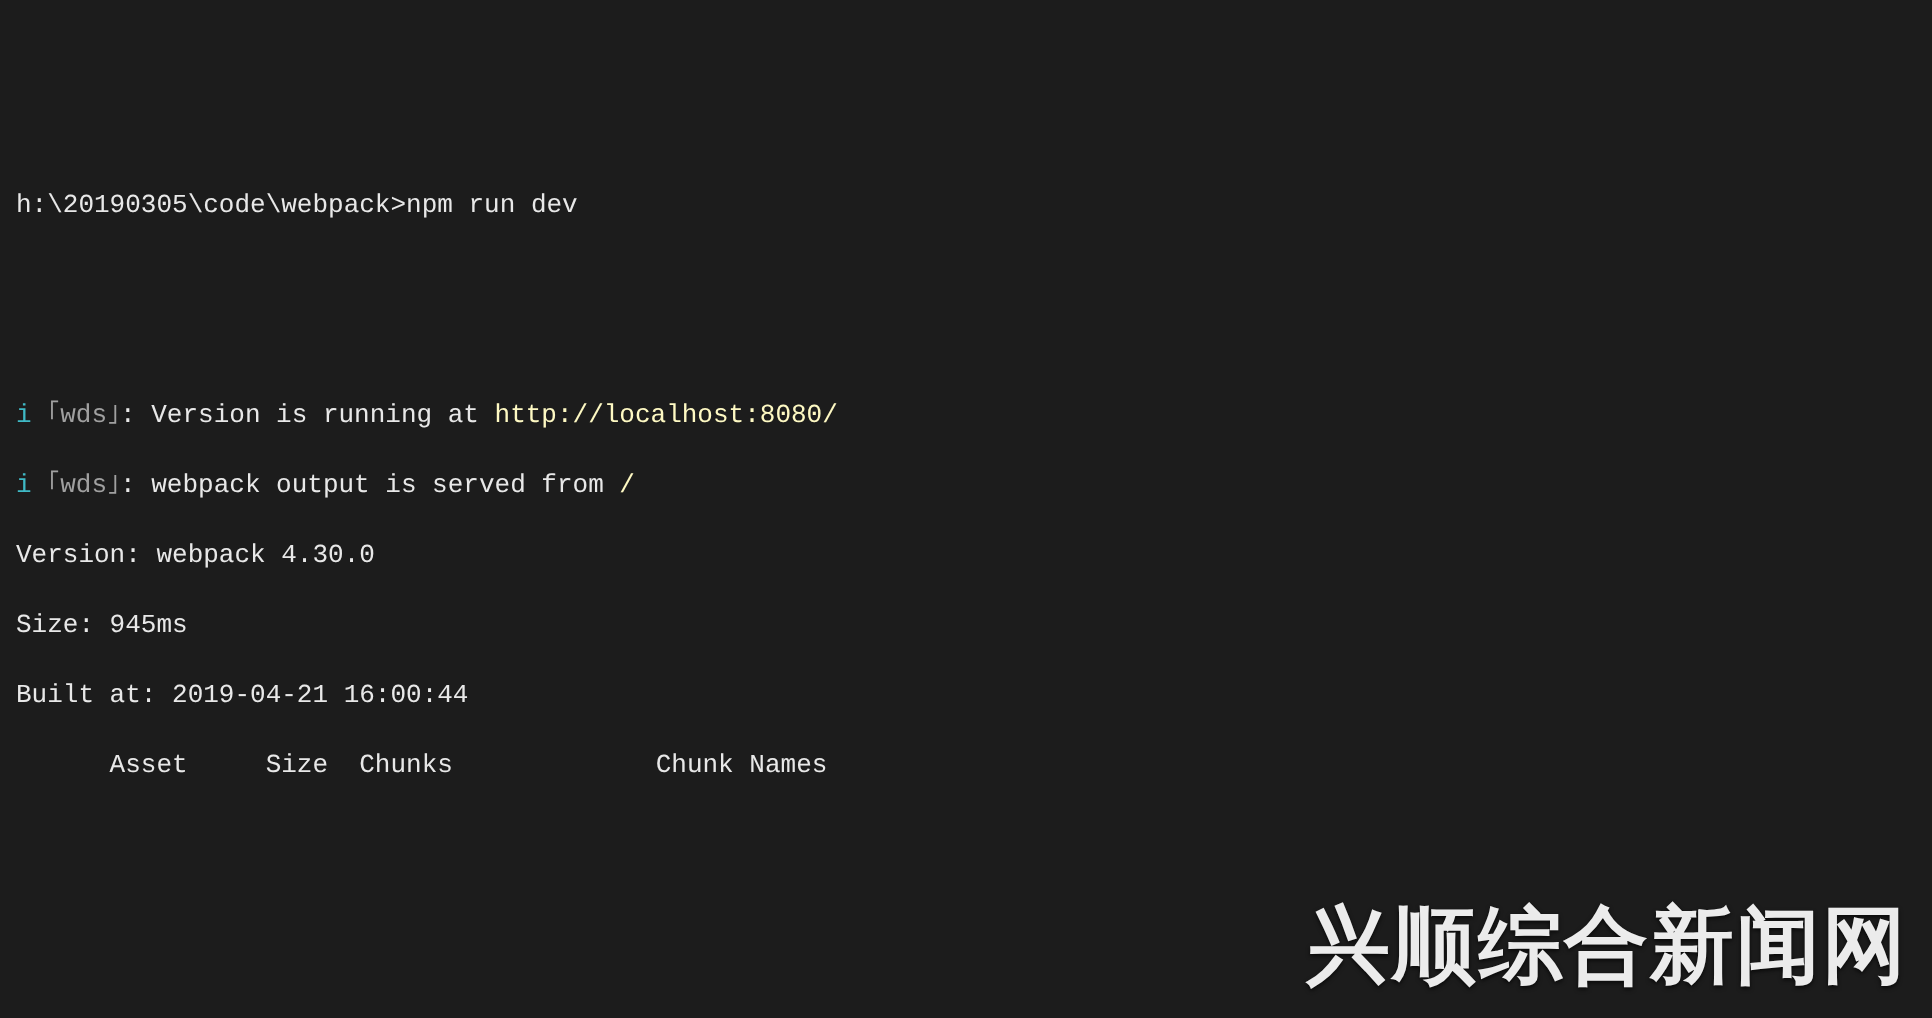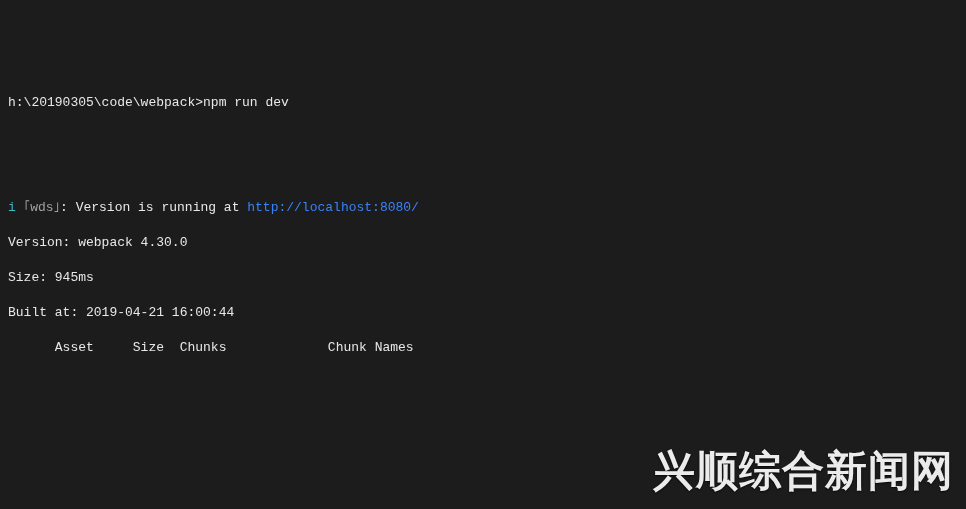--- a/index.html
+++ b/index.html
@@ -13,45 +13,46 @@
     white-space: pre;
     width: 966px;
     height: 509px;
     overflow: hidden;
     position: relative;
   }
   .line { display: block; }
   .white { color: #e8e8e8; }
   .gray { color: #a0a0a0; }
   .cyan { color: #3fb9c5; }
-  .blue { color: #3b82f6; }
+  .blue { color: #fef9c3; }
   .watermark {
     position: absolute;
     bottom: 6px;
     right: 12px;
-    font-family: Liberation Mono, monospace;
+    font-family: Liberation Serif, serif;
     font-size: 42px;
     font-weight: 700;
     color: rgba(255,255,255,0.92);
     text-shadow: 0 1px 2px rgba(0,0,0,0.7);
     letter-spacing: 1px;
     pointer-events: none;
   }
   .term { display: block; }
 </style>
 </head>
 <body>
 
 
 
 <div class="term">
 <span class="line"><span class="white">h:\20190305\code\webpack&gt;</span><span class="white">npm run dev</span></span>
 <span class="line"> </span>
 <span class="line"> </span>
 <span class="line"><span class="cyan">i</span><span class="gray"> </span><span class="gray">｢</span><span class="gray">wds</span><span class="gray">｣</span><span class="white">: Version is running at </span><span class="blue">http://localhost:8080/</span></span>
+<span class="line"><span class="cyan">i</span><span class="gray"> </span><span class="gray">｢</span><span class="gray">wds</span><span class="gray">｣</span><span class="white">: webpack output is served from </span><span class="blue">/</span></span>
 <span class="line white">Version: webpack 4.30.0</span>
 <span class="line white">Size: 945ms</span>
 <span class="line white">Built at: 2019-04-21 16:00:44</span>
 <span class="line white">      Asset     Size  Chunks             Chunk Names</span>
 
 
 
 
 </div>
 

